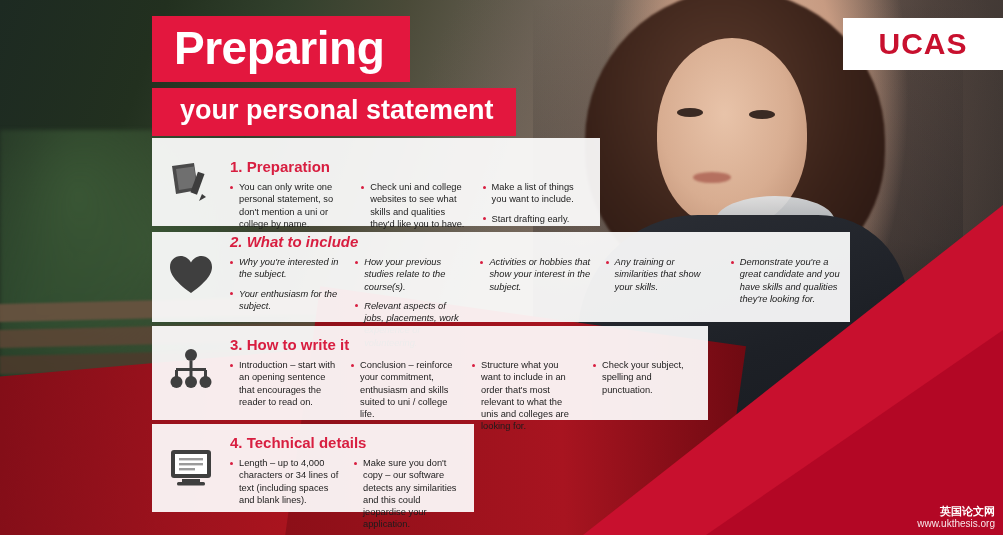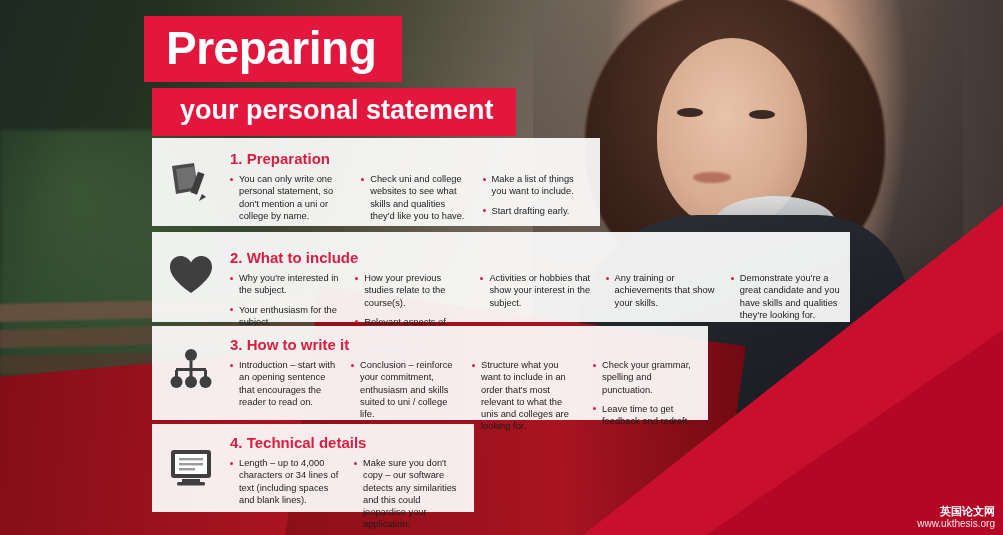--- a/index.html
+++ b/index.html
@@ -69,45 +69,45 @@
   .laptop{position:absolute;right:150px;bottom:0;width:300px;height:110px;
     background:linear-gradient(180deg,rgba(200,205,210,.55),rgba(120,125,130,.15));
     transform:perspective(300px) rotateX(58deg);filter:blur(1.5px);}
 
   
   .ucas{position:absolute;right:0;top:18px;width:160px;height:52px;background:#fff;
     display:flex;align-items:center;justify-content:center;}
   .ucas-text{font-size:30px;font-weight:bold;color:#c8102e;letter-spacing:1px;position:relative;}
 
   
-  .title1{position:absolute;left:144px;top:16px;background:#e3173e;padding:8px 26px 10px 22px;}
+  .title1{position:absolute;left:152px;top:16px;background:#e3173e;padding:8px 26px 10px 22px;}
   .title1 span{font-size:46px;font-weight:bold;color:#fff;line-height:1.05;letter-spacing:-.5px;}
   .title2{position:absolute;left:152px;top:88px;background:#e3173e;padding:8px 22px 10px 28px;}
   .title2 span{font-size:27px;font-weight:bold;color:#fff;line-height:1.1;}
 
   
   .panel{position:absolute;background:rgba(255,255,255,0.92);}
   .panel .head{color:#d81e40;font-weight:bold;font-size:15px;margin:0 0 6px 0;}
   .icon-cell{position:absolute;left:0;top:0;width:78px;height:100%;
     display:flex;align-items:flex-start;justify-content:center;padding-top:22px;box-sizing:border-box;}
   .cols{display:flex;gap:14px;}
   .col{font-size:9.3px;line-height:1.32;color:#1c1c1c;}
   ul.b{list-style:none;margin:0;padding:0;}
   ul.b li{position:relative;padding-left:9px;margin-bottom:7px;}
   ul.b li:before{content:"";position:absolute;left:0;top:4.5px;width:3px;height:3px;border-radius:50%;background:#d81e40;}
 
   
   #p1{left:152px;top:138px;width:448px;height:88px;}
-  #p1 .inner{position:absolute;left:78px;top:12px;right:10px;}
+  #p1 .inner{position:absolute;left:78px;top:20px;right:10px;}
   #p1 .col:nth-child(1){width:120px;}
   #p1 .col:nth-child(2){width:110px;}
   #p1 .col:nth-child(3){width:110px;}
 
   #p2{left:152px;top:232px;width:698px;height:90px;}
-  #p2 .inner{position:absolute;left:78px;top:17px;right:8px;}
+  #p2 .inner{position:absolute;left:78px;top:1px;right:8px;font-style:italic;}
   #p2 .col{width:116px;}
 
   #p3{left:152px;top:326px;width:556px;height:94px;}
   #p3 .inner{position:absolute;left:78px;top:10px;right:8px;}
   #p3 .col{width:116px;}
 
   #p4{left:152px;top:424px;width:322px;height:88px;}
   #p4 .inner{position:absolute;left:78px;top:10px;right:8px;}
   #p4 .col{width:110px;}
 
@@ -136,20 +136,23 @@
     <div class="lips"></div>
     <div class="headphone"></div>
     <div class="body"></div>
     <div class="laptop"></div>
     <div class="coat"></div>
     <div class="coat2"></div>
     <div class="wedge"></div>
     <div class="wedge2"></div>
   </div>
 
+  <div class="ucas">
+    <div class="ucas-text">UCAS</div>
+  </div>
 
   <div class="title1">
     <span>Preparing</span>
   </div>
   <div class="title2">
     <span>your personal statement</span>
   </div>
 
   <div class="panel" id="p1">
     <div class="icon-cell">
@@ -208,21 +211,21 @@
             <li>Relevant aspects of jobs, placements, work experience or volunteering.</li>
           </ul>
         </div>
         <div class="col">
           <ul class="b">
               <li>Activities or hobbies that show your interest in the subject.</li>
             </ul>
         </div>
         <div class="col">
           <ul class="b">
-              <li>Any training or achievements that show your skills.</li>
+              <li>Any training or similarities that show your skills.</li>
             </ul>
         </div>
         <div class="col">
           <ul class="b">
               <li>Demonstrate you're a great candidate and you have skills and qualities they're looking for.</li>
             </ul>
         </div>
       </div>
     </div>
   </div>
@@ -256,22 +259,21 @@
               <li>Conclusion – reinforce your commitment, enthusiasm and skills suited to uni / college life.</li>
             </ul>
         </div>
         <div class="col">
           <ul class="b">
               <li>Structure what you want to include in an order that's most relevant to what the unis and colleges are looking for.</li>
             </ul>
         </div>
         <div class="col">
           <ul class="b">
-            <li>Check your grammar, spelling and punctuation.</li>
-            <li>Leave time to get feedback and redraft.</li>
+            <li>Check your subject, spelling and punctuation.</li>
           </ul>
         </div>
       </div>
     </div>
   </div>
 
   <div class="panel" id="p4">
     <div class="icon-cell">
       <div class="ic">
         <svg width="46" height="42" viewBox="0 0 46 42">

